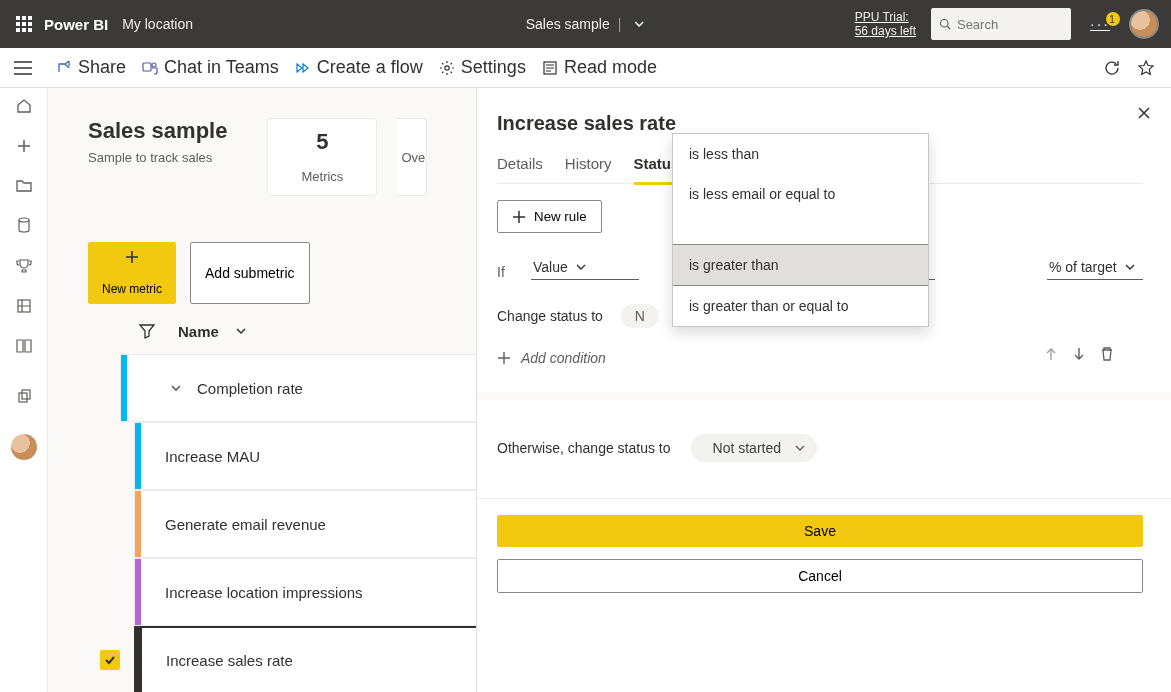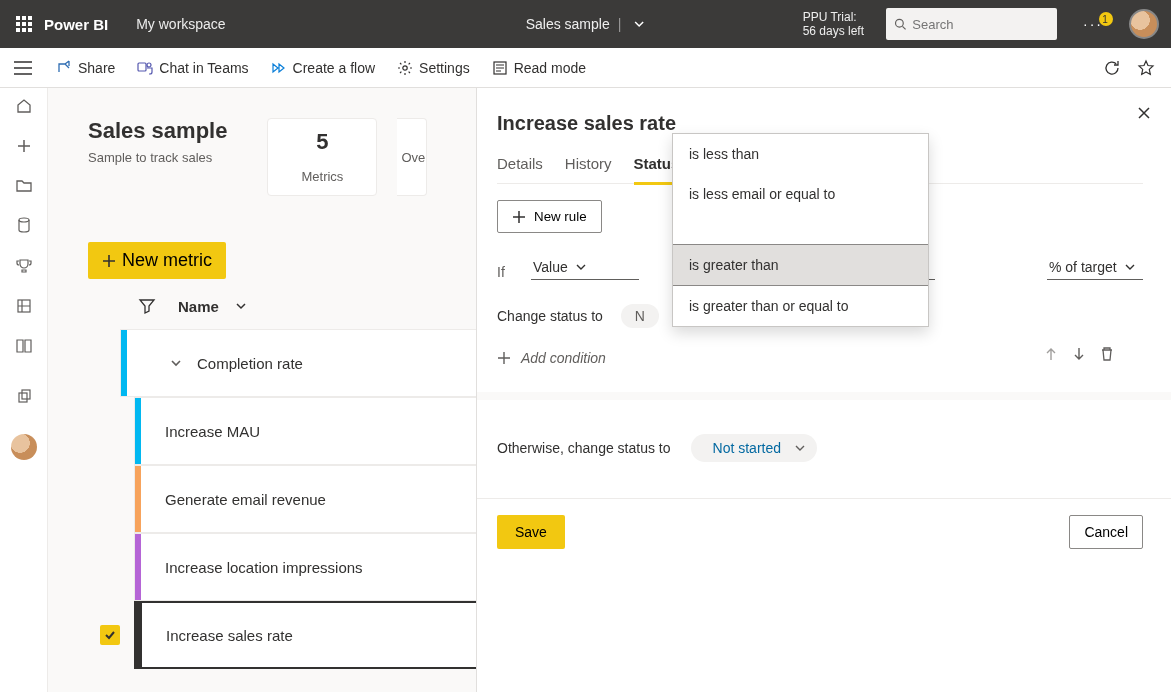--- a/index.html
+++ b/index.html
@@ -3,35 +3,35 @@
 <meta charset="utf-8">
 <style>
   * { box-sizing: border-box; margin: 0; padding: 0; }
   html, body { width: 1171px; height: 692px; font-family: "Segoe UI", Arial, sans-serif; font-size: 14px; color: #323130; background: #fff; overflow: hidden; }
   svg { display:block; }
 
   
   .topbar { background:#3b3a39; height:48px; display:flex; align-items:center; color:#fff; padding:0 8px; }
   .waffle { display:grid; grid-template-columns:repeat(3,4px); grid-template-rows:repeat(3,4px); gap:2px; padding:8px; margin-right:4px; }
   .waffle div { background:#fff; }
-  .brand { font-weight:600; font-size:15px; margin-right:28px; }
+  .brand { font-weight:600; font-size:15px; margin-right:14px; }
   .workspace-name { font-size:14px; opacity:.9; }
   .top-center { position:absolute; left:50%; transform:translateX(-50%); display:flex; align-items:center; gap:8px; color:#eee; }
   .top-center .divider { opacity:.5; }
   .chev-down-svg { margin-left:4px; }
-  .top-right { margin-left:auto; display:flex; align-items:center; gap:22px; }
+  .top-right { margin-left:auto; display:flex; align-items:center; gap:15px;text-decoration:underline; }
   .trial { font-size:12px; line-height:1.2; text-align:left; color:#eee; }
-  .searchbox { background:#f3f2f1; width:171px; height:32px; display:flex; align-items:center; padding:0 8px; border-radius:2px; color:#605e5c; gap:6px; }
+  .searchbox { background:#f3f2f1; width:140px; height:32px; display:flex; align-items:center; padding:0 8px; border-radius:2px; color:#605e5c; gap:6px; }
   .searchbox input { border:none; background:transparent; outline:none; width:100%; font-size:13px; color:#323130; }
   .more-btn { position:relative; color:#fff; letter-spacing:2px; padding:0 4px; cursor:pointer; }
   .more-btn .badge { position:absolute; top:-4px; right:-6px; background:#f2c811; color:#323130; font-size:10px; border-radius:50%; width:14px; height:14px; display:flex; align-items:center; justify-content:center; }
   .avatar { width:30px; height:30px; border-radius:50%; background:radial-gradient(circle at 35% 35%, #e8c39e 0 40%, #c88e5a 41% 100%); border:2px solid #888; margin-right:4px; }
 
   
-  .cmdbar { height:40px; border-bottom:1px solid #e1dfdd; display:flex; align-items:center; padding-left:56px; gap:22px; color:#323130; font-size:14px;justify-content:flex-end; }
+  .cmdbar { height:40px; border-bottom:1px solid #e1dfdd; display:flex; align-items:center; padding-left:56px; gap:16px; color:#323130; font-size:18px;justify-content:flex-end; }
   .cmdbar .ham { position:absolute; left:14px; }
   .cmd-item { display:flex; align-items:center; gap:6px; cursor:pointer; }
   .cmd-icon { width:16px; height:16px; display:flex; align-items:center; justify-content:center; }
   .cmdbar-right { margin-left:auto; display:flex; align-items:center; gap:16px; padding-right:16px; }
 
   
   .leftrail { position:absolute; top:88px; left:0; width:48px; bottom:0; border-right:1px solid #edebe9; background:#fff; display:flex; flex-direction:column; align-items:center; padding-top:8px; gap:20px; }
   .leftrail .rail-icon { width:20px; height:20px; color:#605e5c; cursor:pointer; display:flex; align-items:center; justify-content:center; }
   .rail-avatar { width:26px; height:26px; border-radius:50%; background:radial-gradient(circle at 35% 35%, #e8c39e 0 40%, #c88e5a 41% 100%); margin-top:8px; }
 
@@ -41,21 +41,21 @@
   .header-block { padding:30px 40px 0 40px; display:flex; align-items:flex-start; gap:40px; }
   .title-group .title { font-size:22px; font-weight:600; }
   .title-group .subtitle { font-size:13px; color:#605e5c; margin-top:6px; }
   .metric-card { background:#fff; border:1px solid #edebe9; border-radius:4px; width:110px; height:78px; text-align:center; padding-top:10px; }
   .metric-card .num { font-size:22px; font-weight:600; }
   .metric-card .lbl { font-size:13px; color:#605e5c; margin-top:14px; }
   .metric-card.cut { overflow:hidden; width:30px; border-left:none; border-radius:0 4px 4px 0; display:flex; align-items:center; justify-content:flex-start; padding:0 0 0 4px; }
   .metric-card.cut .lbl2 { font-size:13px; color:#605e5c; }
 
   .toolbar-row { margin:46px 0 0 40px; display:flex; gap:14px; }
-  .btn-yellow { background:#f2c811; border:none; padding:8px 14px; font-size:18px; font-weight:400; display:flex; align-items:center; gap:6px; cursor:pointer; border-radius:2px; }
+  .btn-yellow { background:#f2c811; border:none; padding:8px 14px; font-size:12px; font-weight:400; display:flex; align-items:center; gap:18px; cursor:pointer; border-radius:2px;flex-direction:column; }
   .btn-outline { background:#fff; border:1px solid #8a8886; padding:8px 14px; font-size:14px; cursor:pointer; border-radius:2px; }
 
   .table-head { margin:18px 0 0 40px; display:flex; align-items:center; gap:16px; }
   .table-head .filter-svg { margin-left:50px; }
   .table-head .name-hdr { font-size:15px; font-weight:600; margin-left:6px; }
 
   .rows { margin-top:14px; }
   .row-item { position:relative; height:68px; background:#fff; border:1px solid #edebe9; display:flex; align-items:center; padding-left:48px; font-size:15px; }
   .row-item .stripe { position:absolute; left:0; top:0; bottom:0; width:6px; }
   .row-wrap { margin-left:72px; margin-bottom:0; }
@@ -85,25 +85,25 @@
 
   .status-row { margin-top:24px; display:flex; align-items:center; gap:18px; font-size:14px; }
   .status-pill { background:#f3f2f1; border-radius:16px; padding:4px 14px; color:#605e5c; display:flex; align-items:center; gap:8px; }
 
   .addcond { margin-top:22px; display:flex; align-items:center; gap:10px; color:#605e5c; cursor:pointer; }
   .rule-actions { position:absolute; right:28px; display:flex; gap:12px; margin-top:-20px; color:#605e5c; }
 
   .rule-separator { height:8px; background:#faf9f8; margin:26px -28px 0 -20px; }
 
   .otherwise-row { margin-top:34px; display:flex; align-items:center; gap:20px; font-size:14px; }
-  .otherwise-pill { background:#f3f2f1; border-radius:16px; padding:6px 36px 6px 22px; display:flex; align-items:center; gap:14px; color:#0369a1; position:relative; }
+  .otherwise-pill { background:#f3f2f1; border-radius:16px; padding:6px 36px 6px 22px; display:flex; align-items:center; gap:14px; color:#404040; position:relative; }
   .otherwise-pill svg { position:absolute; right:12px; }
 
   .footer-sep { border-top:1px solid #edebe9; margin:36px -28px 0 -20px; }
-  .pane-footer { display:flex; justify-content:space-between; gap:12px; padding:16px 0; }
+  .pane-footer { display:flex; justify-content:flex-start; gap:12px; padding:16px 0;flex-direction:column; }
   .btn-save { background:#f2c811; border:none; padding:8px 18px; font-size:14px; border-radius:2px; cursor:pointer; }
   .btn-cancel { background:#fff; border:1px solid #8a8886; padding:8px 14px; border-radius:2px; font-size:14px; cursor:pointer; }
 
   
   .op-pop { position:absolute; top:133px; left:672px; width:257px; background:#fff; border:1px solid #c8c6c4; box-shadow:0 6px 14px rgba(0,0,0,.15); z-index:50; }
   .op-item { padding:12px 16px; font-size:14px; cursor:pointer; }
   .op-item.sel { background:#e1dfdd; border-top:1px solid #8a8886; border-bottom:1px solid #8a8886;margin-top:30px; }
 </style>
 </head>
 <body>
@@ -114,21 +114,21 @@
       <div></div>
       <div></div>
       <div></div>
       <div></div>
       <div></div>
       <div></div>
       <div></div>
       <div></div>
   </div>
   <div class="brand">Power BI</div>
-  <div class="workspace-name">My workspace</div>
+  <div class="workspace-name">My location</div>
 
   <div class="top-center">
     <span>Sales sample</span>
     <span class="divider">|</span>
     <svg class="chev-down-svg" width="12" height="12" viewBox="0 0 12 12">
         <path d="M2 4l4 4 4-4" stroke="#fff" stroke-width="1.5" fill="none"></path>
       </svg>
   </div>
 
   <div class="top-right">
@@ -262,20 +262,21 @@
     </div>
   </div>
 
   <div class="toolbar-row">
     <button class="btn-yellow">
       <svg width="14" height="14" viewBox="0 0 14 14">
           <path d="M7 1v12M1 7h12" stroke="#323130" stroke-width="1.6"></path>
         </svg>
       <span>New metric</span>
     </button>
+    <button class="btn-outline">Add submetric</button>
   </div>
 
   <div class="table-head">
     <svg class="filter-svg" width="18" height="18" viewBox="0 0 18 18">
         <path d="M2 3h14l-5 6v5l-4 2v-7z" stroke="#323130" stroke-width="1.3" fill="none"></path>
       </svg>
     <div class="name-hdr">Name</div>
     <svg width="12" height="12" viewBox="0 0 12 12">
         <path d="M2 4l4 4 4-4" stroke="#323130" stroke-width="1.5" fill="none"></path>
       </svg>

